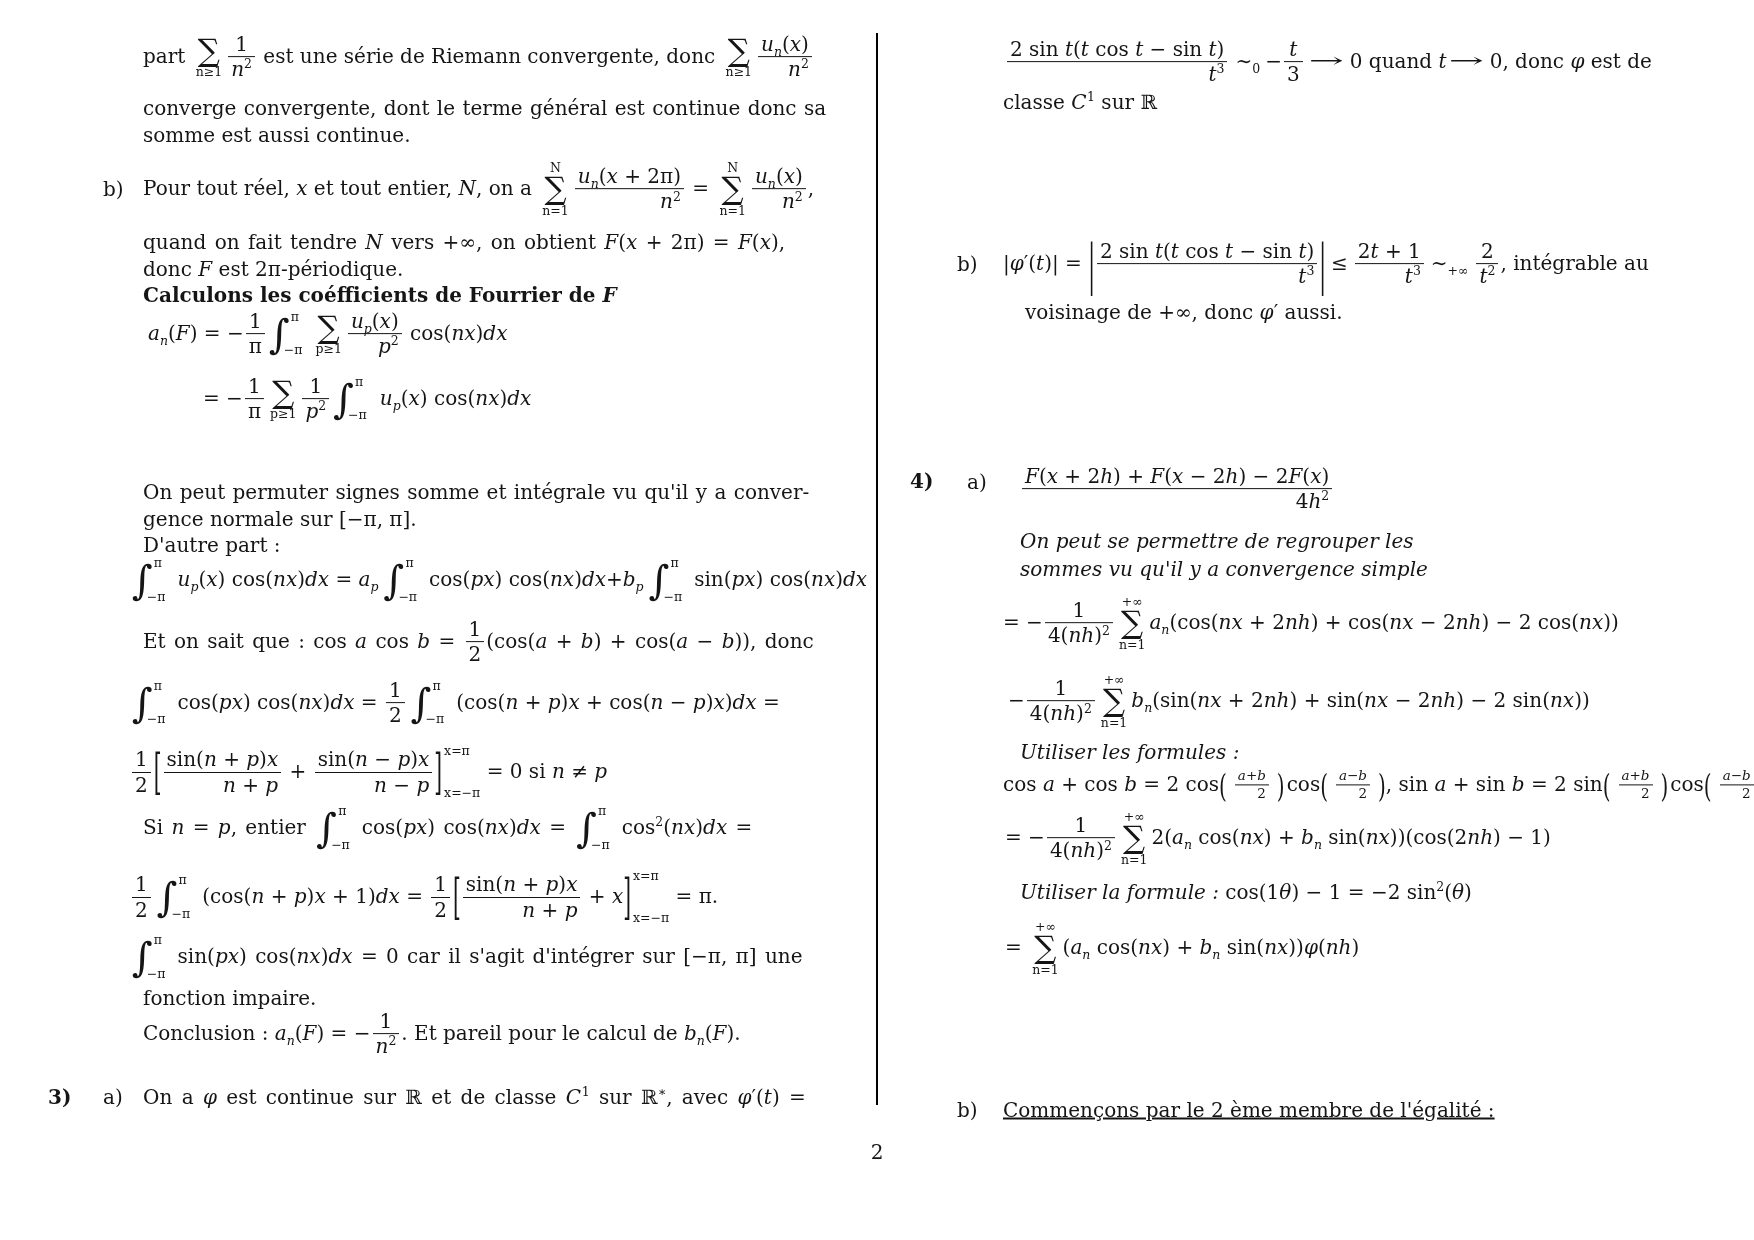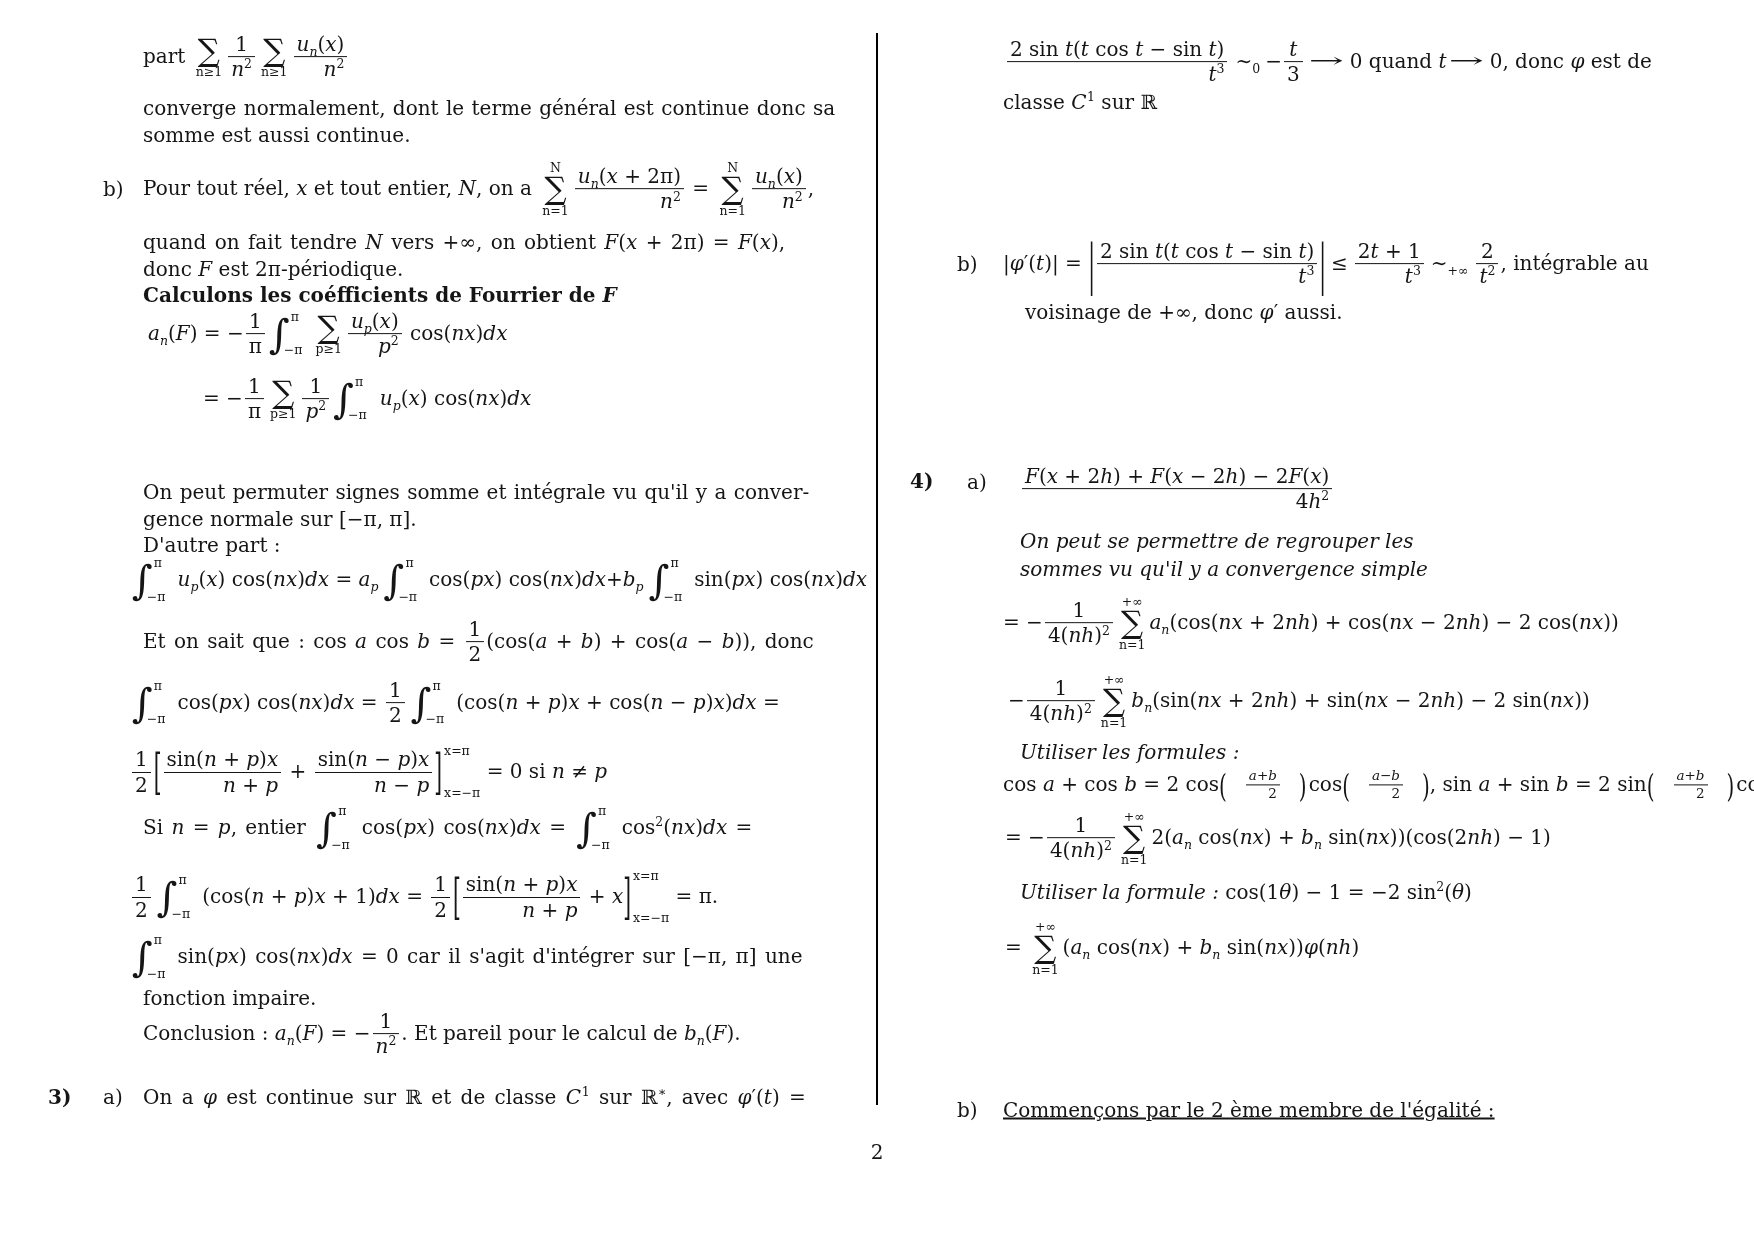--- a/index.html
+++ b/index.html
@@ -16,21 +16,21 @@
   .rm{font-style:normal;}
   .mi{font-style:italic;}
   .em2{font-style:italic;}
   .bf{font-weight:bold;}
   .scc{font-style:italic;font-weight:500;letter-spacing:0.5px;}
   sup.ssup{font-size:12.5px;line-height:0;}
   sub.ssub{font-size:12.5px;line-height:0;}
   .frac{display:inline-block;vertical-align:middle;text-align:center;margin:0 2px;}
   .frac .fn{display:block;padding:0 3px 1px;line-height:1.12;}
   .frac .fd{display:block;border-top:1.4px solid #151515;padding:1px 3px 0;line-height:1.12;text-align:right;}
-  .sfrac{font-size:13.5px;margin:0 19px;}
+  .sfrac{font-size:13.5px;margin:0 8px;}
   .sum{display:inline-flex;flex-direction:column;align-items:center;vertical-align:middle;line-height:1;margin:0 4px;}
   .sum .sl{font-size:12.5px;line-height:1.05;}
   .sum .sg{font-size:31px;line-height:0.95;}
   .intw{display:inline-flex;align-items:center;vertical-align:middle;margin:0 2px;}
   .ig{font-size:40px;line-height:0.85;}
   .ilims{display:inline-flex;flex-direction:column;justify-content:space-between;height:46px;font-size:12.5px;line-height:1;margin-left:1px;}
   .ilims .ilb{transform:translateX(-7px);}
   .big{display:inline-block;vertical-align:middle;line-height:1;}
   .arrow{display:inline-block;transform:scaleX(2.1);margin:0 9px;}
   .evl{display:inline-flex;flex-direction:column;justify-content:space-between;height:54px;vertical-align:middle;font-size:12.5px;line-height:1;margin-left:2px;}
@@ -39,25 +39,25 @@
 </style>
 </head>
 <body>
 
 <div class="page">
   <div class="divider" style="left:876px;top:33px;width:1.5px;height:1072px;"></div>
   <div id="math-layer">
       <div class="line" style="left: 143px; top: 57px;"><span class="rm">part </span><span class="sum">
           <span class="sg">∑</span>
           <span class="sl">n≥1</span>
-        </span><span class="frac"><span class="fn"><span class="rm">1</span></span><span class="fd"><span class="mi">n</span><sup class="ssup">2</sup></span></span><span class="sum">
+        </span><span class="frac"><span class="fn"><span class="rm">1</span></span><span class="fd"><span class="mi">n</span><sup class="ssup">2</sup></span></span><span class="rm"> est une série de Riemann convergente, donc </span><span class="sum">
           <span class="sg">∑</span>
           <span class="sl">n≥1</span>
         </span><span class="frac"><span class="fn"><span class="mi">u</span><sub class="ssub mi">n</sub><span class="rm">(</span><span class="mi">x</span><span class="rm">)</span></span><span class="fd"><span class="mi">n</span><sup class="ssup">2</sup></span></span></div>
-      <div class="line" style="left: 143px; top: 108px; word-spacing: 1px;"><span class="rm">converge normalement, dont le terme général est continue donc sa</span></div>
+      <div class="line" style="left: 143px; top: 108px; word-spacing: 1px;"><span class="rm">converge convergente, dont le terme général est continue donc sa</span></div>
       <div class="line" style="left: 143px; top: 135px;"><span class="rm">somme est aussi continue.</span></div>
       <div class="line" style="left: 103px; top: 189px;"><span class="rm">b)</span></div>
       <div class="line" style="left: 143px; top: 189px;"><span class="rm">Pour tout réel, </span><span class="mi">x</span><span class="rm"> et tout entier, </span><span class="mi">N</span><span class="rm">, on a </span><span class="sum">
           <span class="sl">N</span>
           <span class="sg">∑</span>
           <span class="sl">n=1</span>
         </span><span class="frac"><span class="fn"><span class="mi">u</span><sub class="ssub mi">n</sub><span class="rm">(</span><span class="mi">x</span><span class="rm"> + 2π)</span></span><span class="fd"><span class="mi">n</span><sup class="ssup">2</sup></span></span><span class="rm"> = </span><span class="sum">
           <span class="sl">N</span>
           <span class="sg">∑</span>
           <span class="sl">n=1</span>

